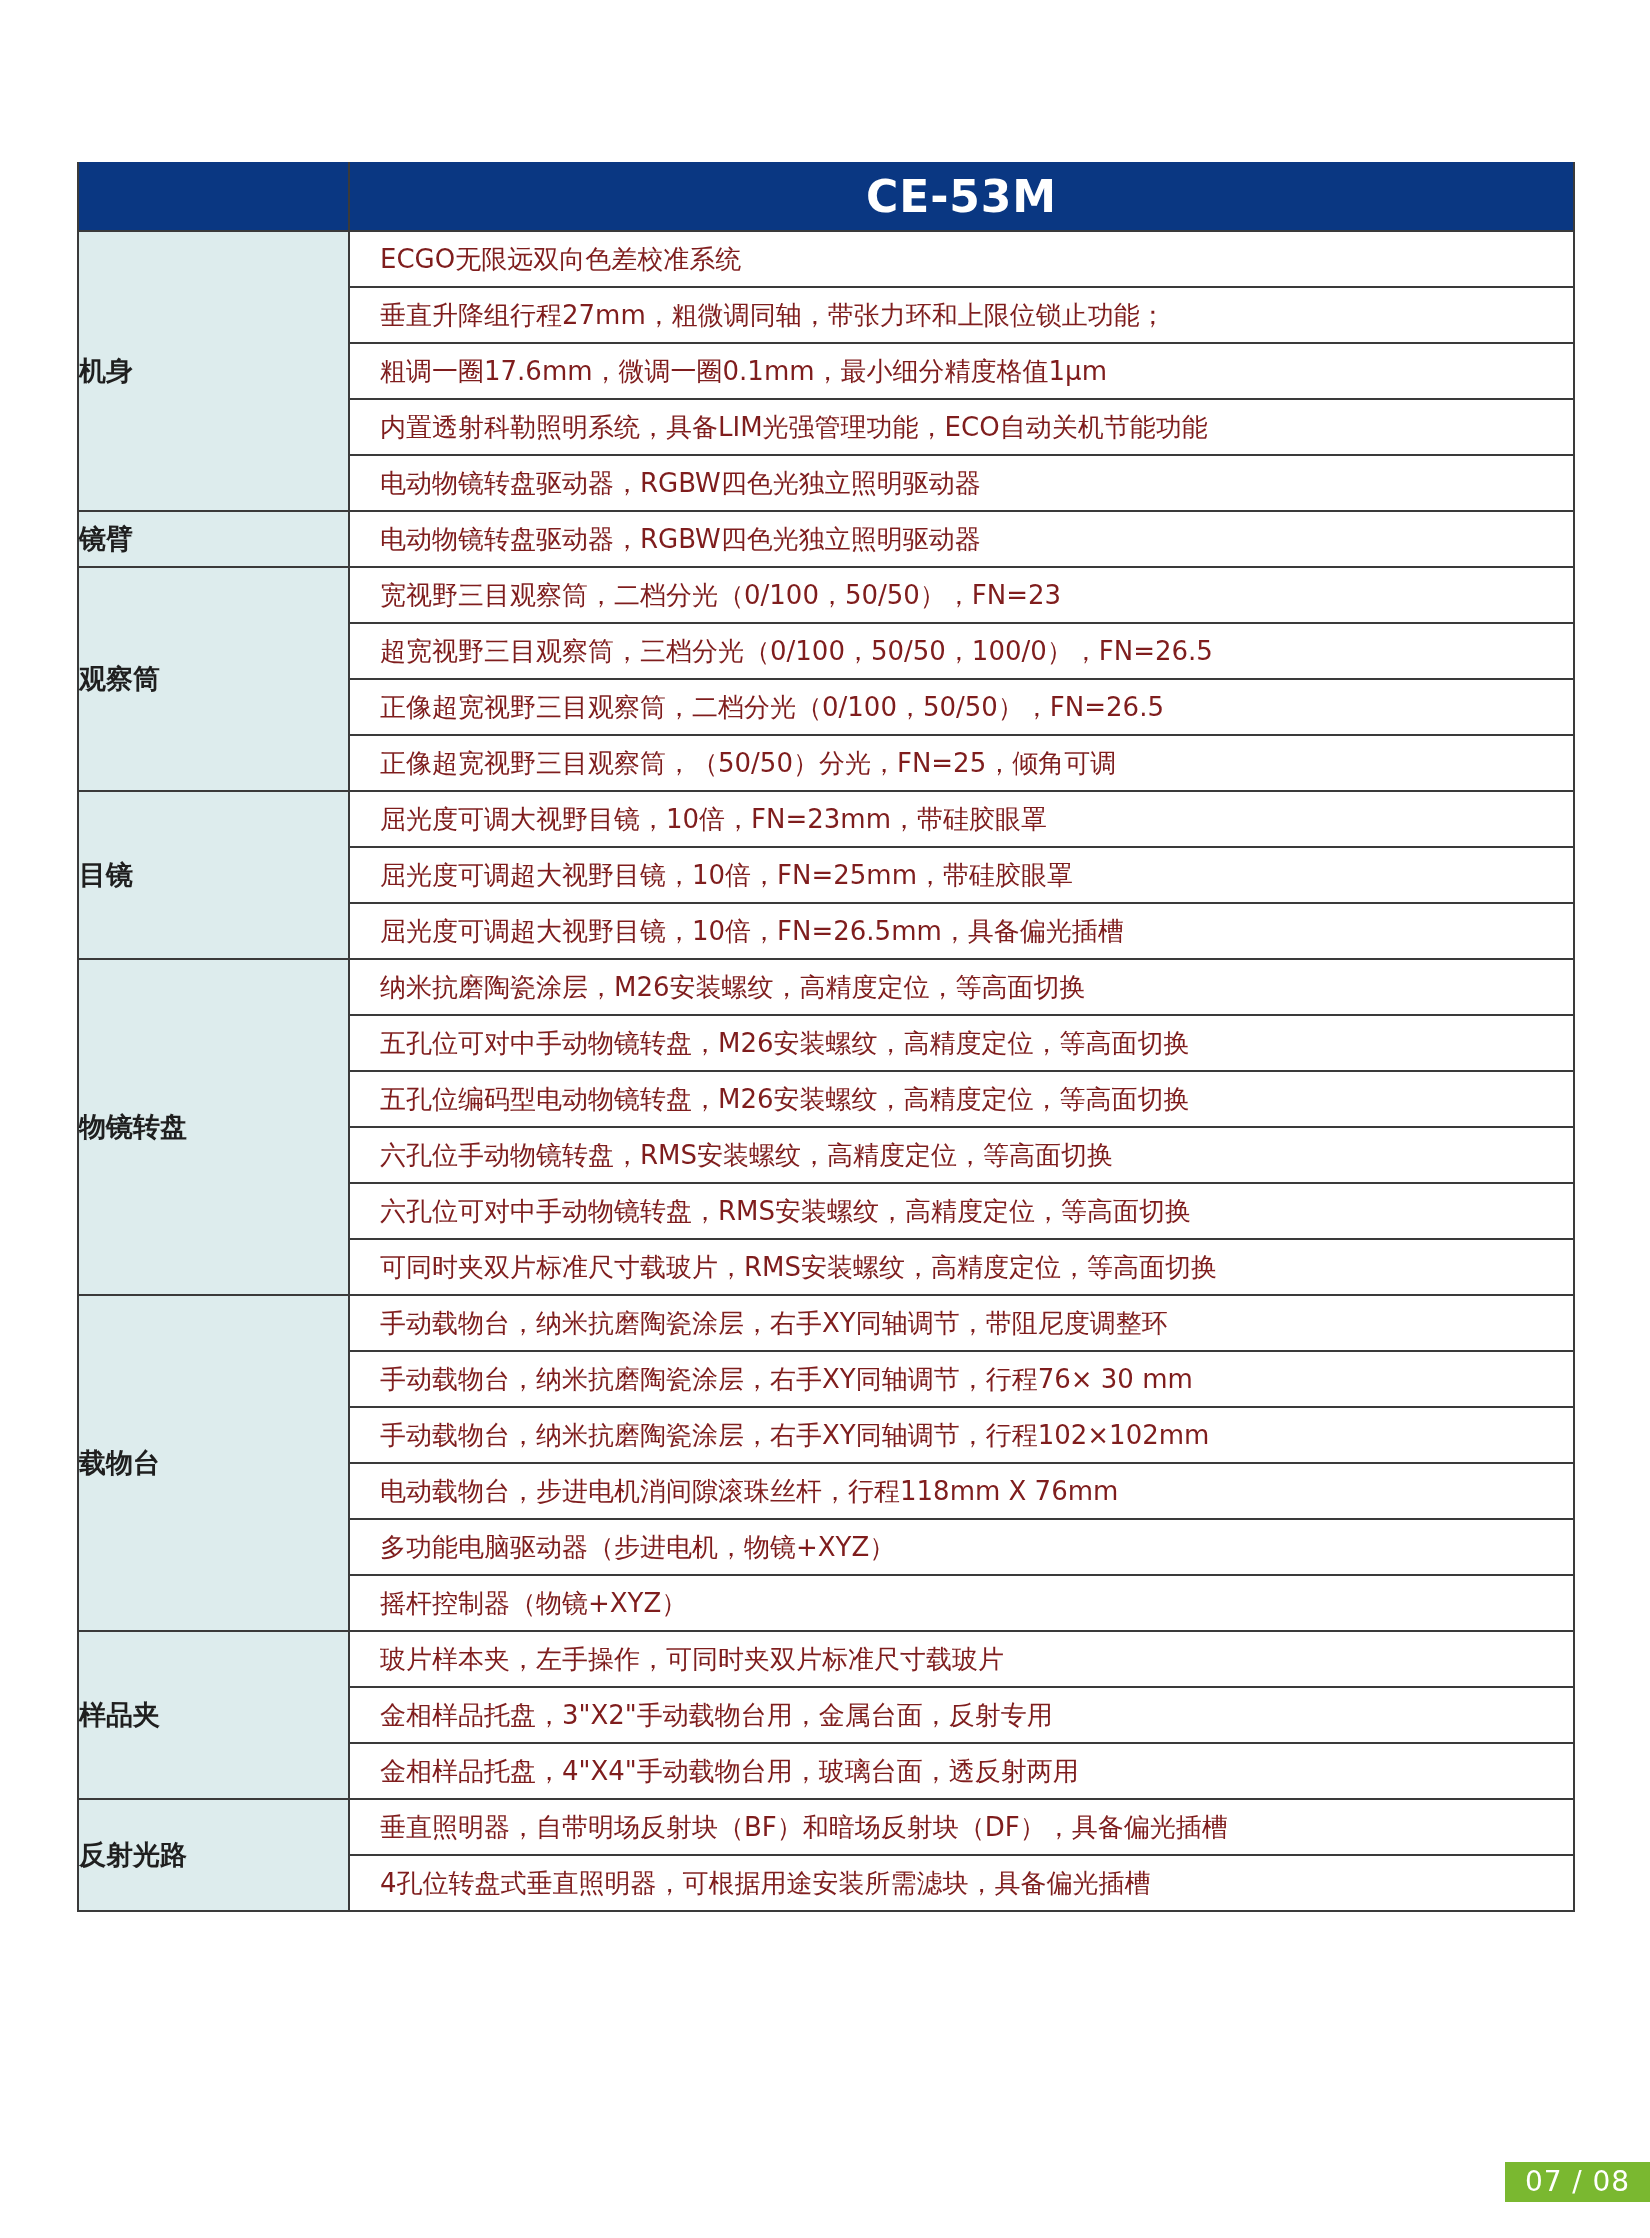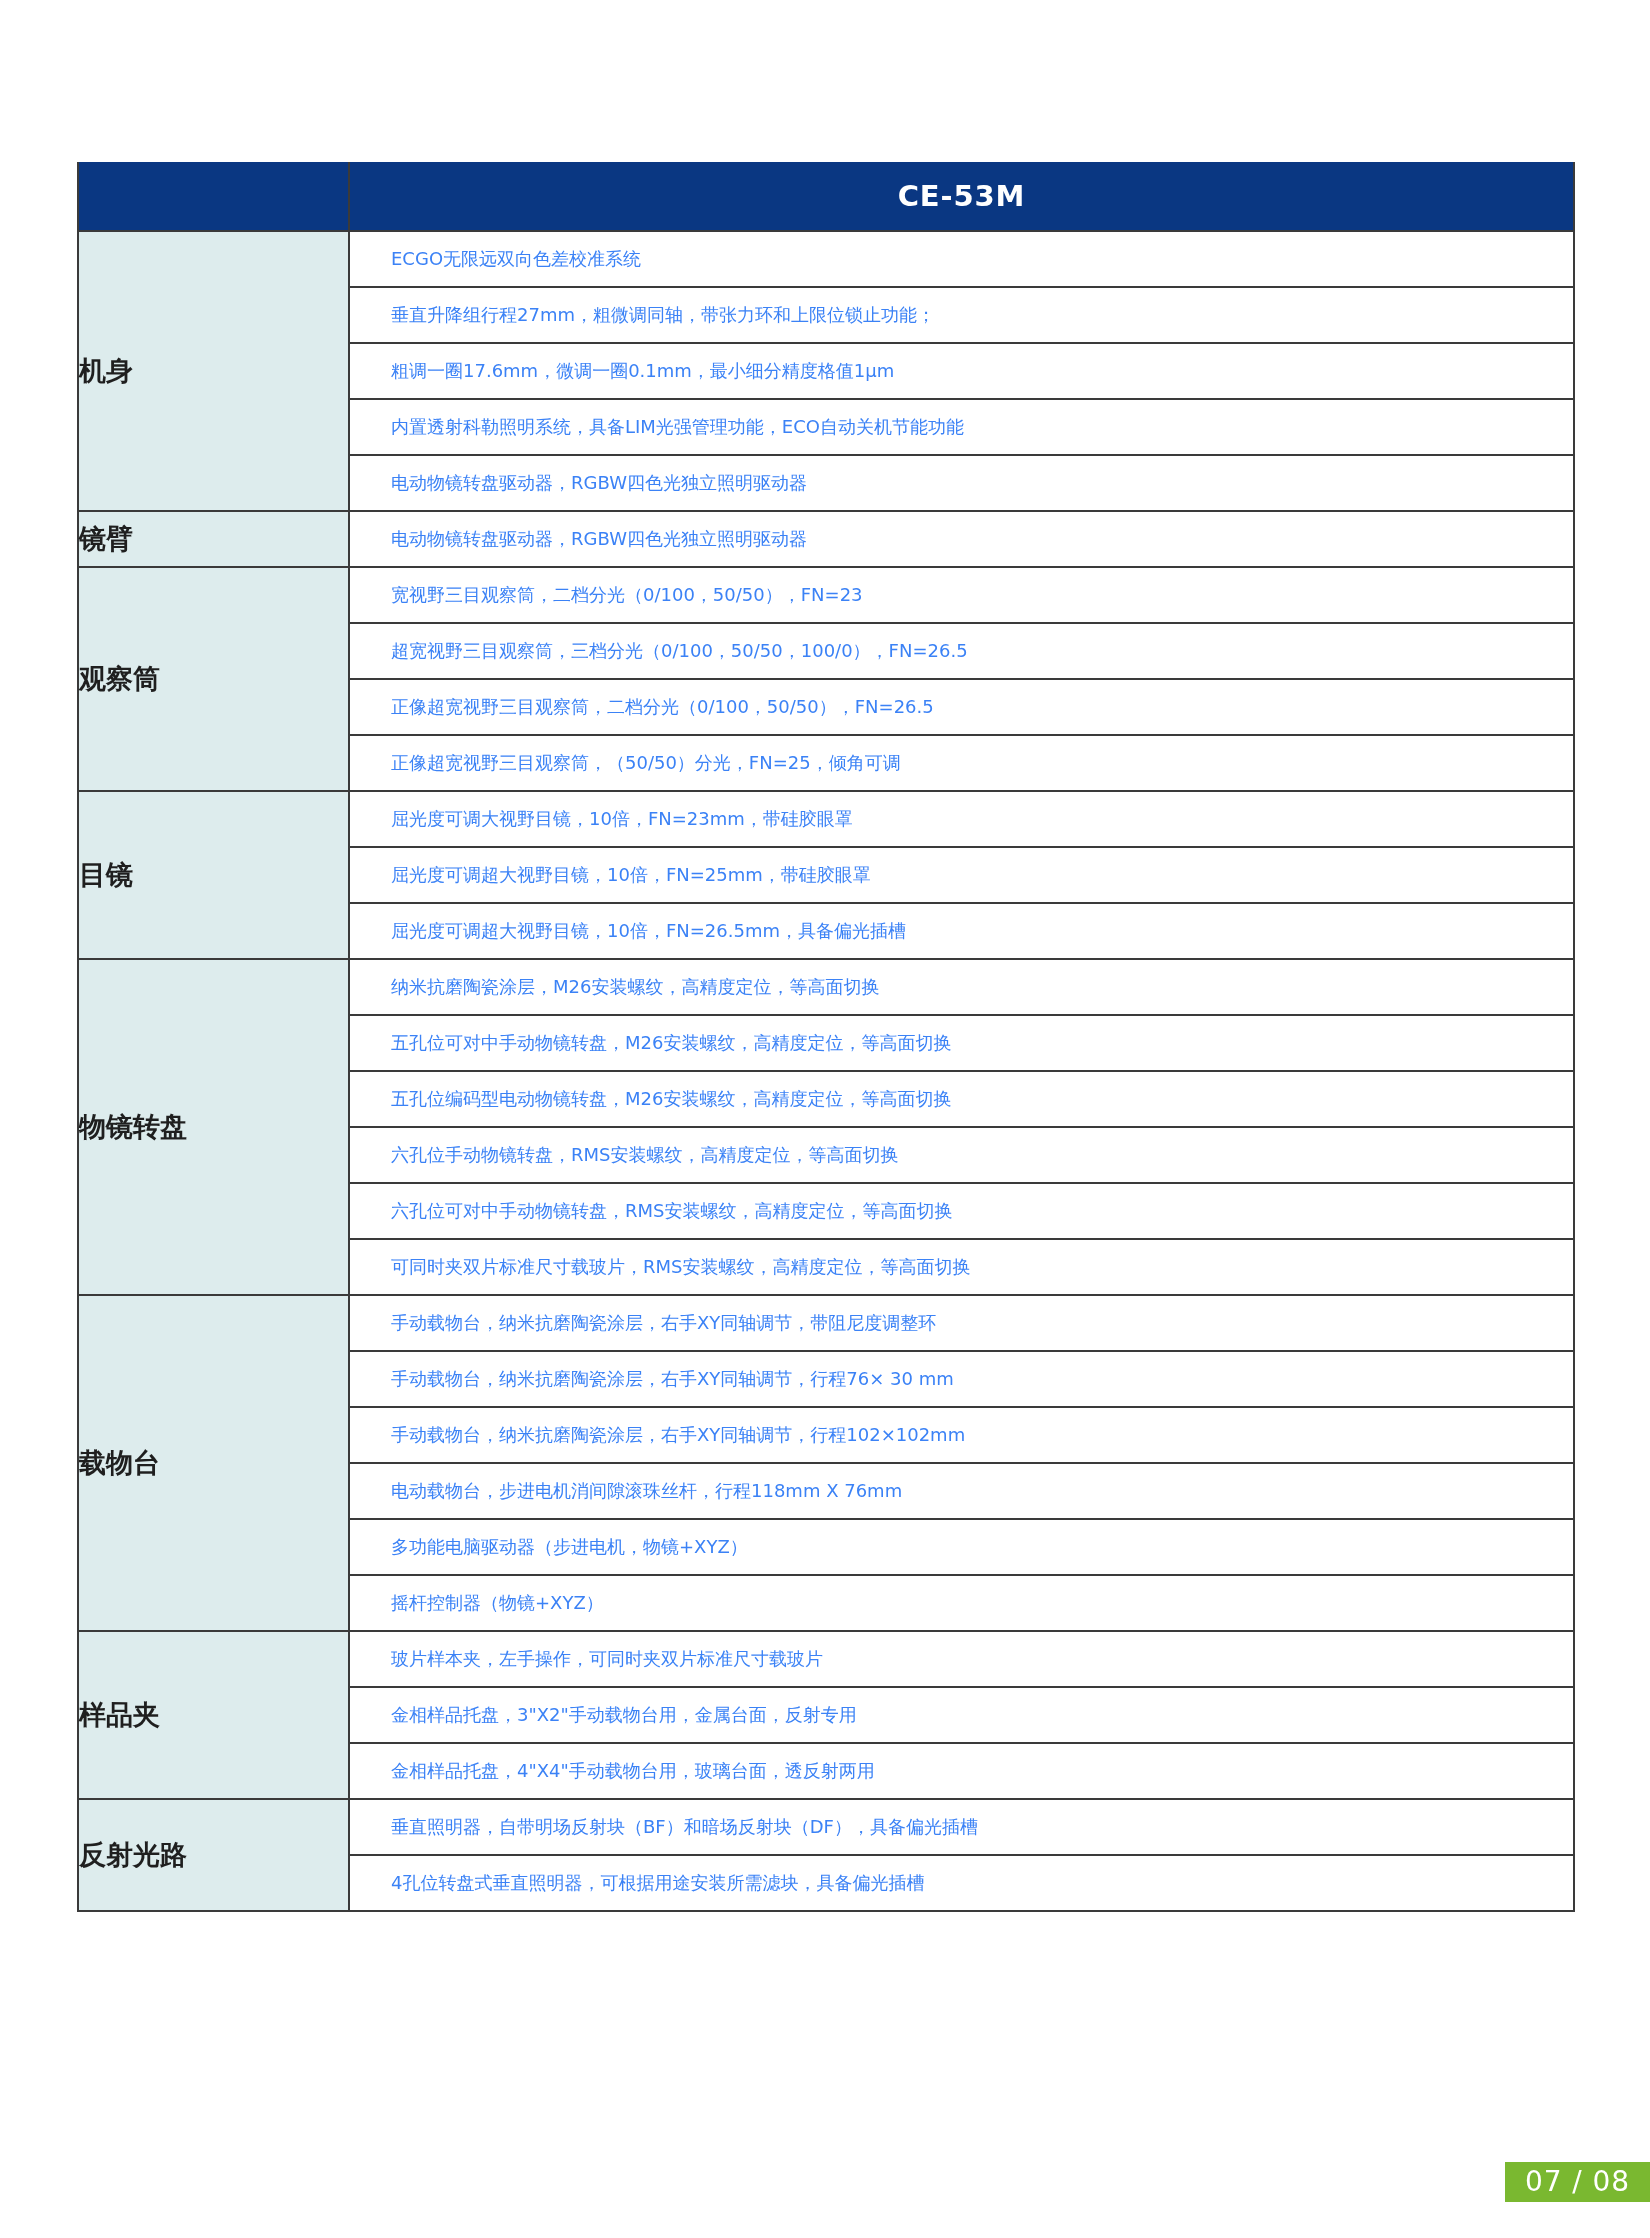--- a/index.html
+++ b/index.html
@@ -8,33 +8,33 @@
     font-family: "DejaVu Sans", "Liberation Sans", sans-serif; overflow: hidden;
   }
   .spec-table {
     position: absolute; left: 77px; top: 162px; width: 1495px;
     border-collapse: collapse; table-layout: fixed;
   }
   .spec-table col.c1 { width: 271px; }
   .spec-table col.c2 { width: 1225px; }
   .spec-table th {
     background: #0a3782; color: #ffffff; height: 68px; padding: 0;
-    font-family: "DejaVu Sans", sans-serif; font-weight: bold; font-size: 29px;
+    font-family: "DejaVu Sans", sans-serif; font-weight: bold; font-size: 44px;
     letter-spacing: 0.9px; border: 2.6px solid #3a3a3a; border-top: none; border-bottom: none;
   }
   .spec-table th.blank { border-left: 2.6px solid #3a3a3a; }
   .spec-table td {
     height: 56px; padding: 0; border: 2.6px solid #3a3a3a; box-sizing: border-box;
   }
   .spec-table td.cat {
     background: #ddeced; text-align: left; vertical-align: middle;
     font-weight: bold; font-size: 27px; color: #1f1f1f;
   }
   .spec-table td.item {
-    background: #ffffff; padding-left: 41px; font-size: 18px; color: #3b82f6;
+    background: #ffffff; padding-left: 30px; font-size: 26px; color: #7f1d1d;
     white-space: nowrap; overflow: hidden; vertical-align: middle;
   }
   .page-badge {
     position: absolute; left: 1505px; top: 2162px; width: 145px; height: 40px;
     background: #7ab830; color: #ffffff; font-size: 28px; line-height: 40px;
     text-align: center; font-family: "DejaVu Sans", sans-serif; letter-spacing: 0.9px;
   }
 </style>
 </head>
 <body>

